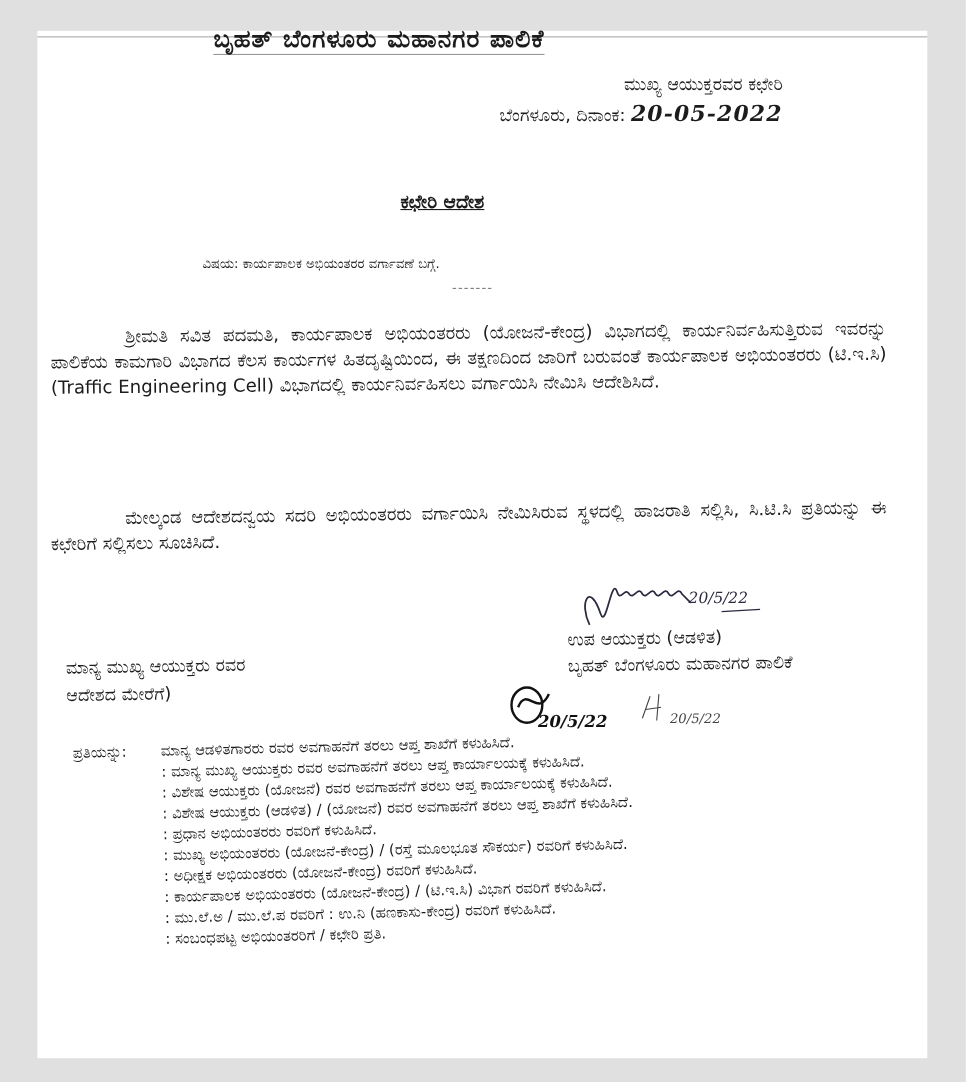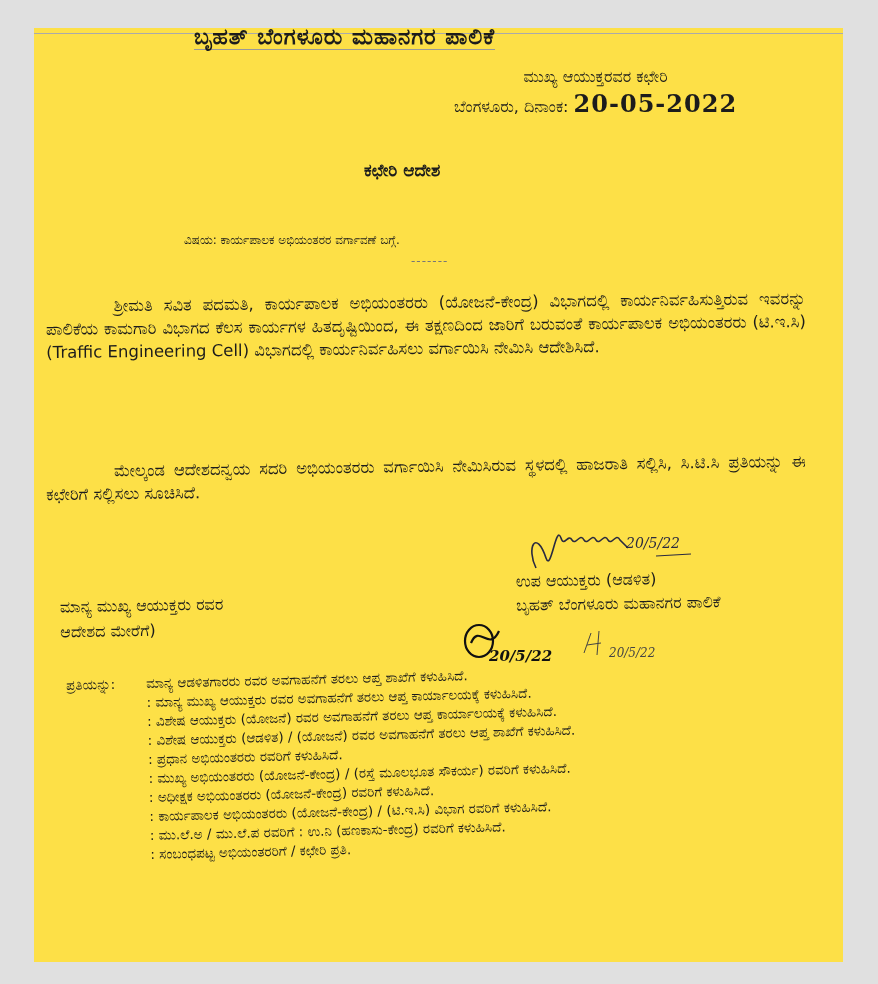--- a/index.html
+++ b/index.html
@@ -8,38 +8,39 @@
     background: #e0e0e0;
     position: relative;
     overflow: hidden;
     font-family: "DejaVu Sans", sans-serif;
     color: #1c1c1c;
   }
   .page {
     position: absolute;
     left: 34px; top: 28px;
     width: 809px; height: 934px;
-    background: #fde047;
+    background: #ffffff;
   }
   .abs { position: absolute; white-space: nowrap; }
   .header-title {
     left: 160px; top: -4px;
     font-size: 22px; font-weight: bold; letter-spacing: 1px;
     border-bottom: 1px solid #999;
   }
   .top-rule {
     position: absolute; left: 0; top: 5px; width: 809px; height: 1px; background: #aaa;
   }
   .ref-no { left: 12px; top: 45px; font-size: 16px; color: #333; }
   .office-block { left: 420px; top: 35px; font-size: 16px; line-height: 27px; text-align: right; }
-  .office-block div { text-align: center; }
-  .date-value { font-family: "DejaVu Serif", serif; font-weight: bold; font-size: 24px; letter-spacing: 1px; }
+  .office-block div { text-align: right; }
+  .date-value { font-family: "DejaVu Serif", serif; font-style: italic; font-weight: bold; font-size: 20px; letter-spacing: 1px; }
   .order-title {
-    left: 330px; top: 132px;
+    left: 330px; top: 146px;
     font-size: 17px; font-weight: bold;
+    text-decoration: underline;
     text-align: right;
   }
   .subject { left: 150px; top: 205px; font-size: 12px; }
   .subject-rule { left: 377px; top: 226px; font-size: 12px; color: #777; letter-spacing: 1px; }
   .para {
     position: absolute; left: 12px; width: 760px;
     font-size: 16.5px; line-height: 23px;
     text-align: justify;
   }
   .para1 { top: 263px; transform: rotate(-0.6deg); }

